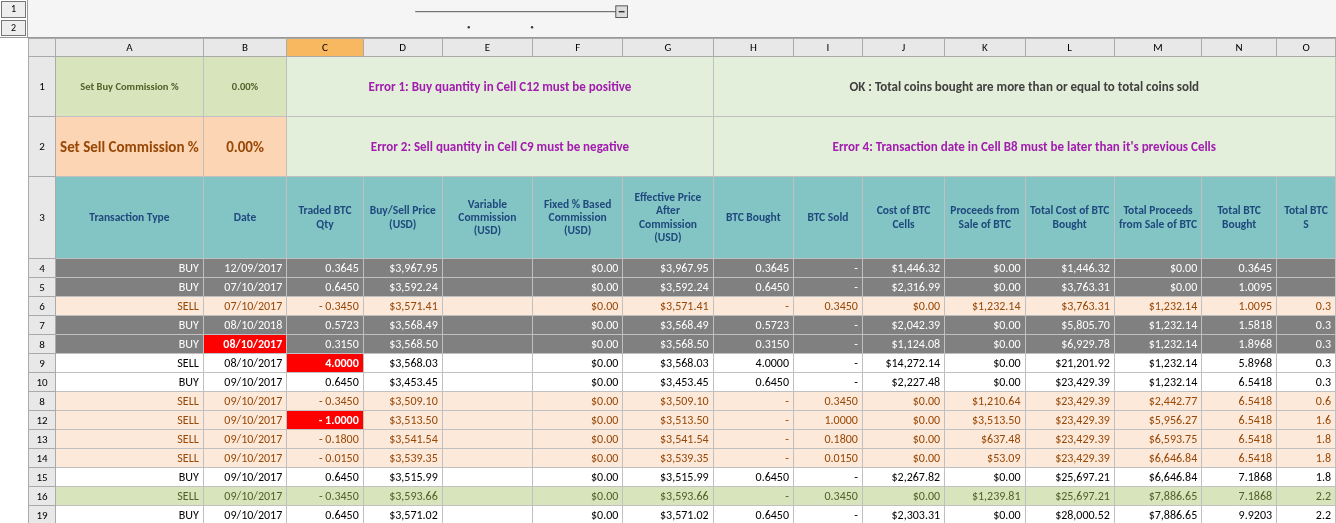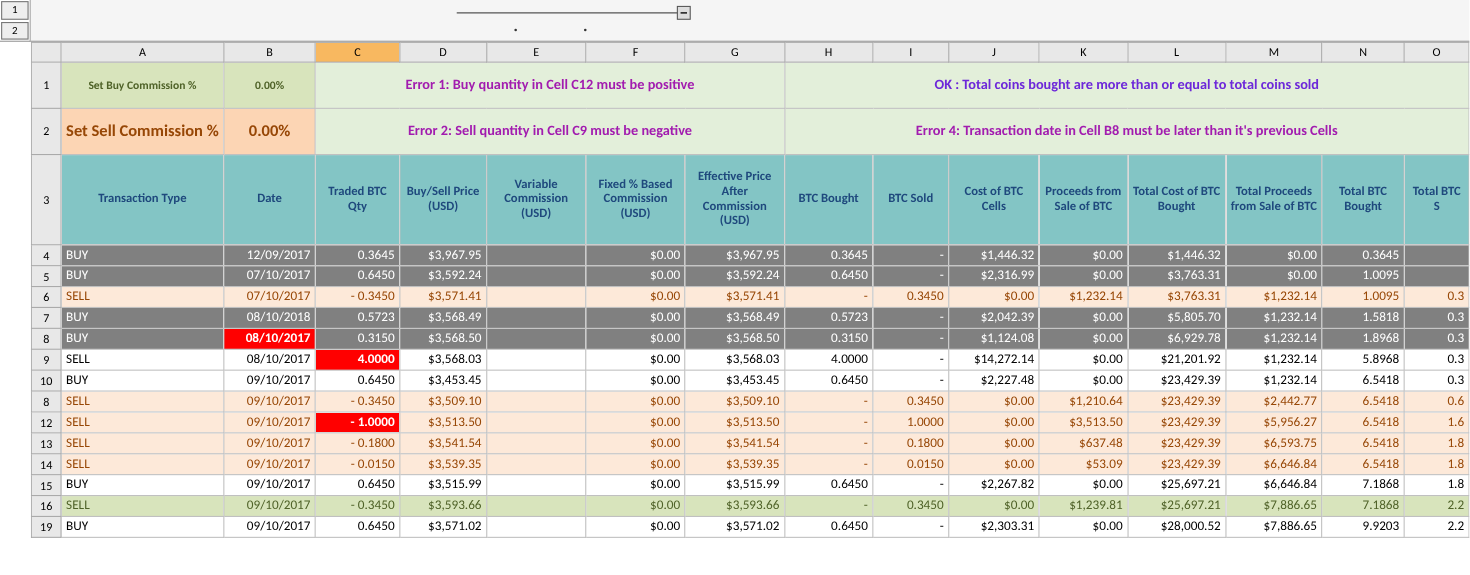--- a/index.html
+++ b/index.html
@@ -29,41 +29,41 @@
 .w-g { width: 100px; }
 .w-h { width: 96px; }
 .w-i { width: 80px; }
 .w-j { width: 90px; }
 .w-k { width: 90px; }
 .w-l { width: 100px; }
 .w-m { width: 100px; }
 .w-n { width: 88px; }
 .w-o { width: 70px; }
 
-.r-tall td { height: 42px; text-align: center; }
+.r-tall td { height: 60px; text-align: center; }
 .r-vtall td { height: 82px; }
 
 .lbl-green { background: #d8e4bc; color: #4f6228; font-size: 10.5px; font-weight: bold; text-align: center; }
 .lbl-orange { background: #fcd5b4; color: #974706; font-size: 15px; font-weight: bold; text-align: center; }
 .pct { text-align: center; font-weight: bold; }
 .err-red { color: #a21caf; font-weight: bold; font-size: 13px; background: #e3efda; }
-.ok-black { color: #6d28d9; font-weight: bold; font-size: 13px; background: #e3efda; }
+.ok-black { color: #404040; font-weight: bold; font-size: 13px; background: #e3efda; }
 
 .hdr-teal { background: #83c5c5; color: #1f497d; font-weight: bold; text-align: center; font-size: 11.5px; white-space: normal; line-height: 1.15; vertical-align: middle; }
 
 .buy-row td { background: #808080; color: #fff; }
 .sell-row td { background: #fde9d9; color: #974706; }
 .sell-err td { background: #fde9d9; color: #974706; }
 .norm-row td { background: #fff; color: #000; }
 .sellg-row td { background: #d8e4bc; color: #4f6228; }
 
 td.cell-err-red { background: #ff0000 !important; color: #fff !important; font-weight: bold; }
 
 .rnum { text-align: right; }
-.lnum { text-align: left; }
+.lnum { text-align: right; }
 
 .corner { background: #e8e8e8; border: 1px solid #aaa; }
 </style>
 </head>
 <body>
 
 <div class="outline-btns">
   <div class="outline-btn">1</div>
   <div class="outline-btn">2</div>
 </div>

